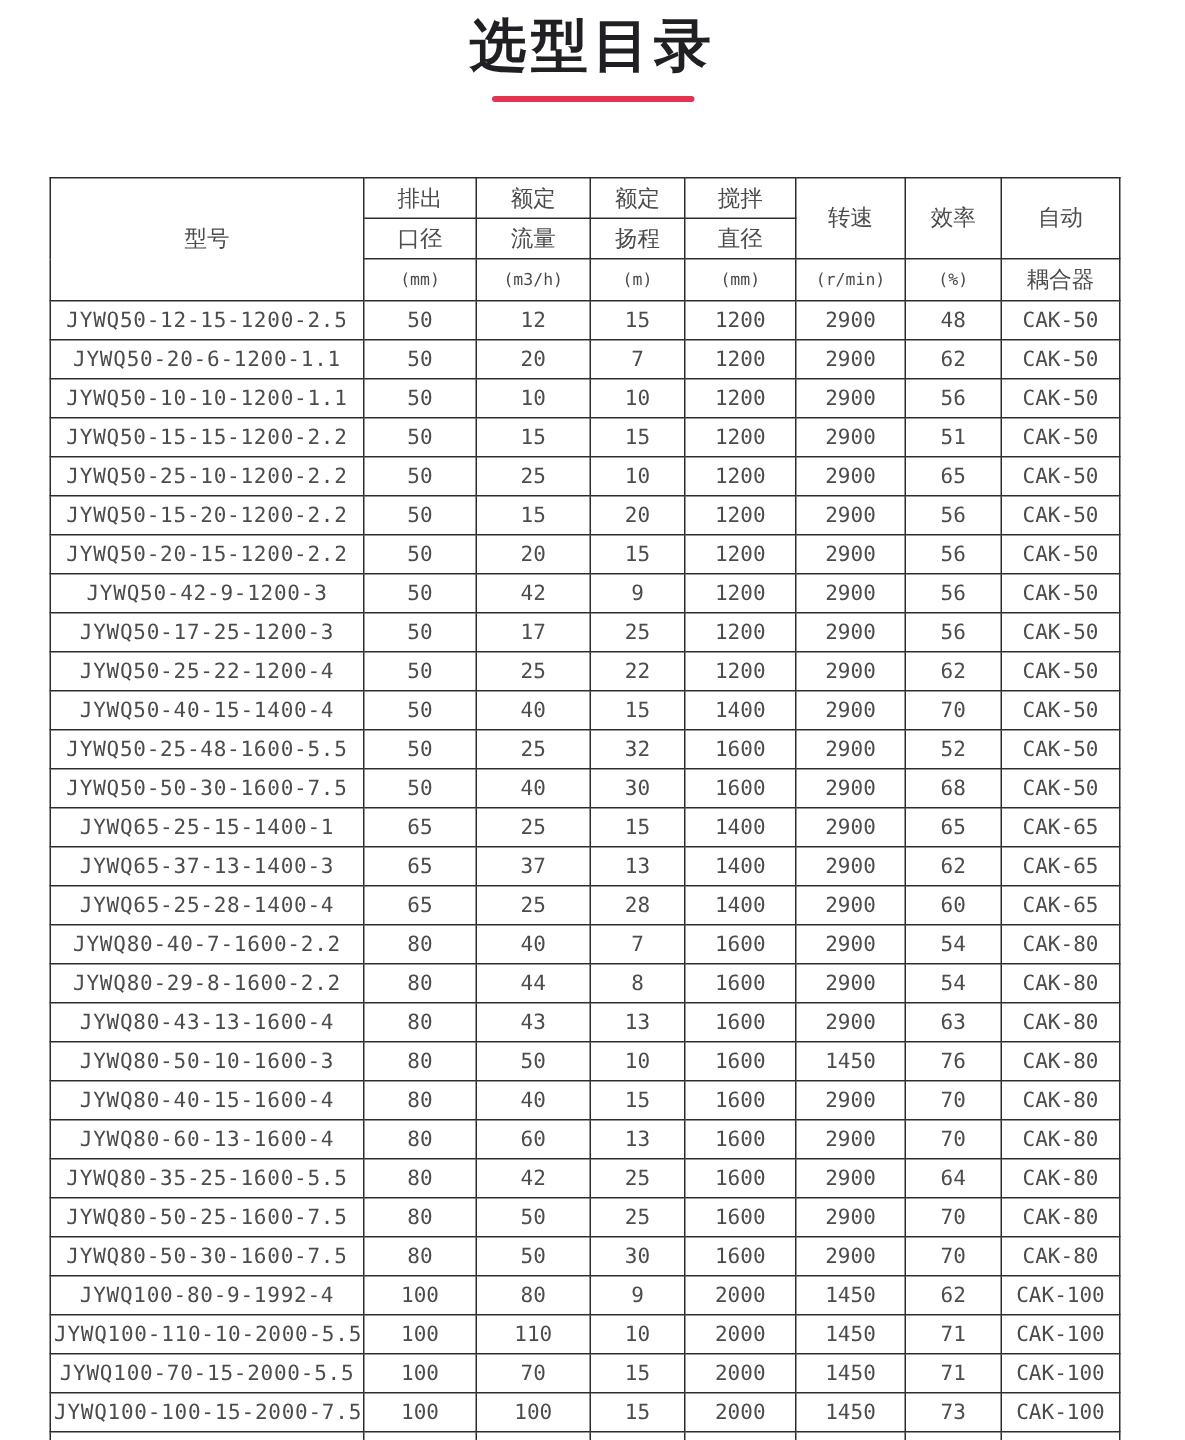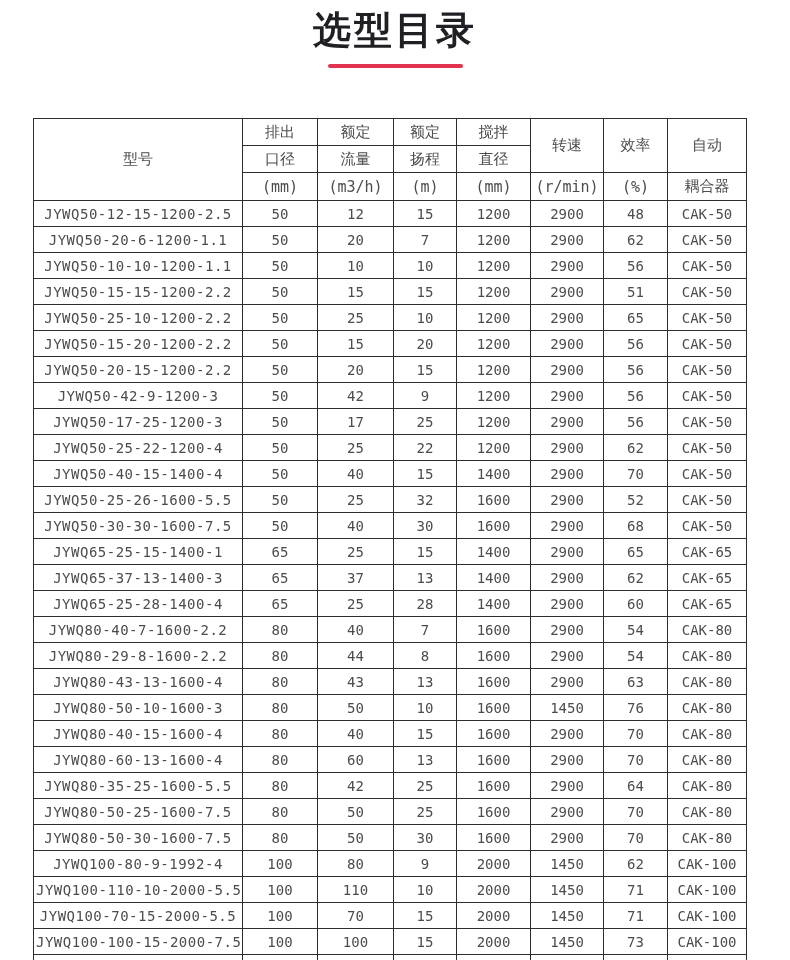--- a/index.html
+++ b/index.html
@@ -41,21 +41,21 @@
     vertical-align: middle;
     font-weight: normal;
     color: #4c4c4c;
     padding: 0 2px;
     overflow: hidden;
     white-space: nowrap;
   }
   thead th { font-size: 15px; color: #434343; }
   thead tr.hdr-line { height: 27px; }
   thead tr.hdr-unit { height: 28px; }
-  thead th.unit { font-size: 15px; }
+  thead th.unit { font-size: 11px; }
   tbody tr { height: 26px; }
   tbody td { font-size: 14px; }
   tbody td.model-cell { letter-spacing: 0.5px; }
   tbody tr.partial-row { height: 8px; }
   tbody tr.partial-row td { border-bottom: none; }
 </style>
 </head>
 <body>
 
 <div class="page">
@@ -206,31 +206,31 @@
           <td class="model-cell">JYWQ50-40-15-1400-4</td>
           <td>50</td>
           <td>40</td>
           <td>15</td>
           <td>1400</td>
           <td>2900</td>
           <td>70</td>
           <td>CAK-50</td>
         </tr>
         <tr>
-          <td class="model-cell">JYWQ50-25-26-1600-5.5</td>
+          <td class="model-cell">JYWQ50-25-48-1600-5.5</td>
           <td>50</td>
           <td>25</td>
           <td>32</td>
           <td>1600</td>
           <td>2900</td>
           <td>52</td>
           <td>CAK-50</td>
         </tr>
         <tr>
-          <td class="model-cell">JYWQ50-30-30-1600-7.5</td>
+          <td class="model-cell">JYWQ50-50-30-1600-7.5</td>
           <td>50</td>
           <td>40</td>
           <td>30</td>
           <td>1600</td>
           <td>2900</td>
           <td>68</td>
           <td>CAK-50</td>
         </tr>
         <tr>
           <td class="model-cell">JYWQ65-25-15-1400-1</td>

